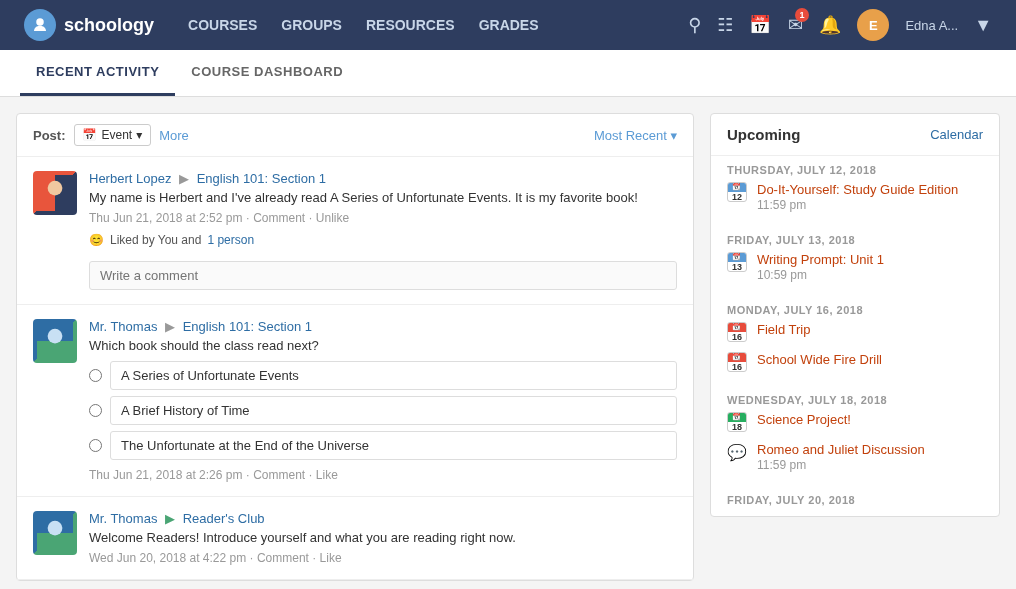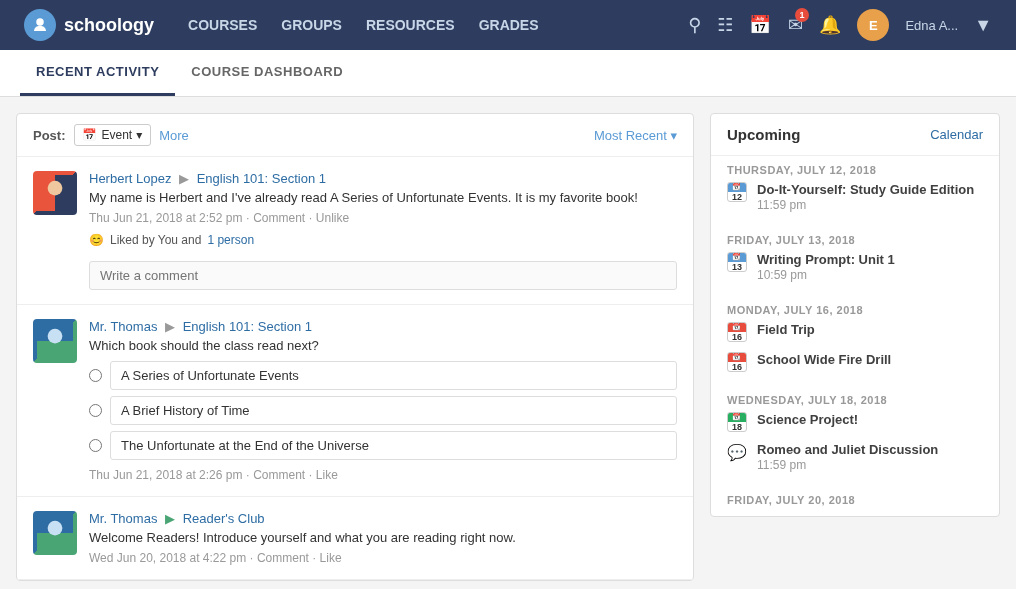--- a/index.html
+++ b/index.html
@@ -243,21 +243,21 @@
     .event-cal-icon .cal-num { font-size: 9px; font-weight: bold; color: #333; }
     .event-cal-icon.red .cal-top { background: #e74c3c; }
     .event-cal-icon.green .cal-top { background: #27ae60; }
     .bubble-icon {
       width: 20px; height: 20px;
       display: flex; align-items: center; justify-content: center;
       flex-shrink: 0;
       color: #5b9bd5; font-size: 16px;
     }
     .event-info { flex: 1; }
-    .event-name { font-size: 13px; color: #404040; cursor: pointer; font-weight: bold; }
+    .event-name { font-size: 13px; color: #c2410c; cursor: pointer; }
     .event-time { font-size: 12px; color: #999; margin-top: 1px; }
   </style>
 </head>
 <body>
 
 <nav class="topnav">
   <div class="topnav-logo">
     <div class="logo-icon">
       <svg width="18" height="18" viewBox="0 0 24 24" fill="white">
         <circle cx="12" cy="8" r="5" fill="white"></circle>

